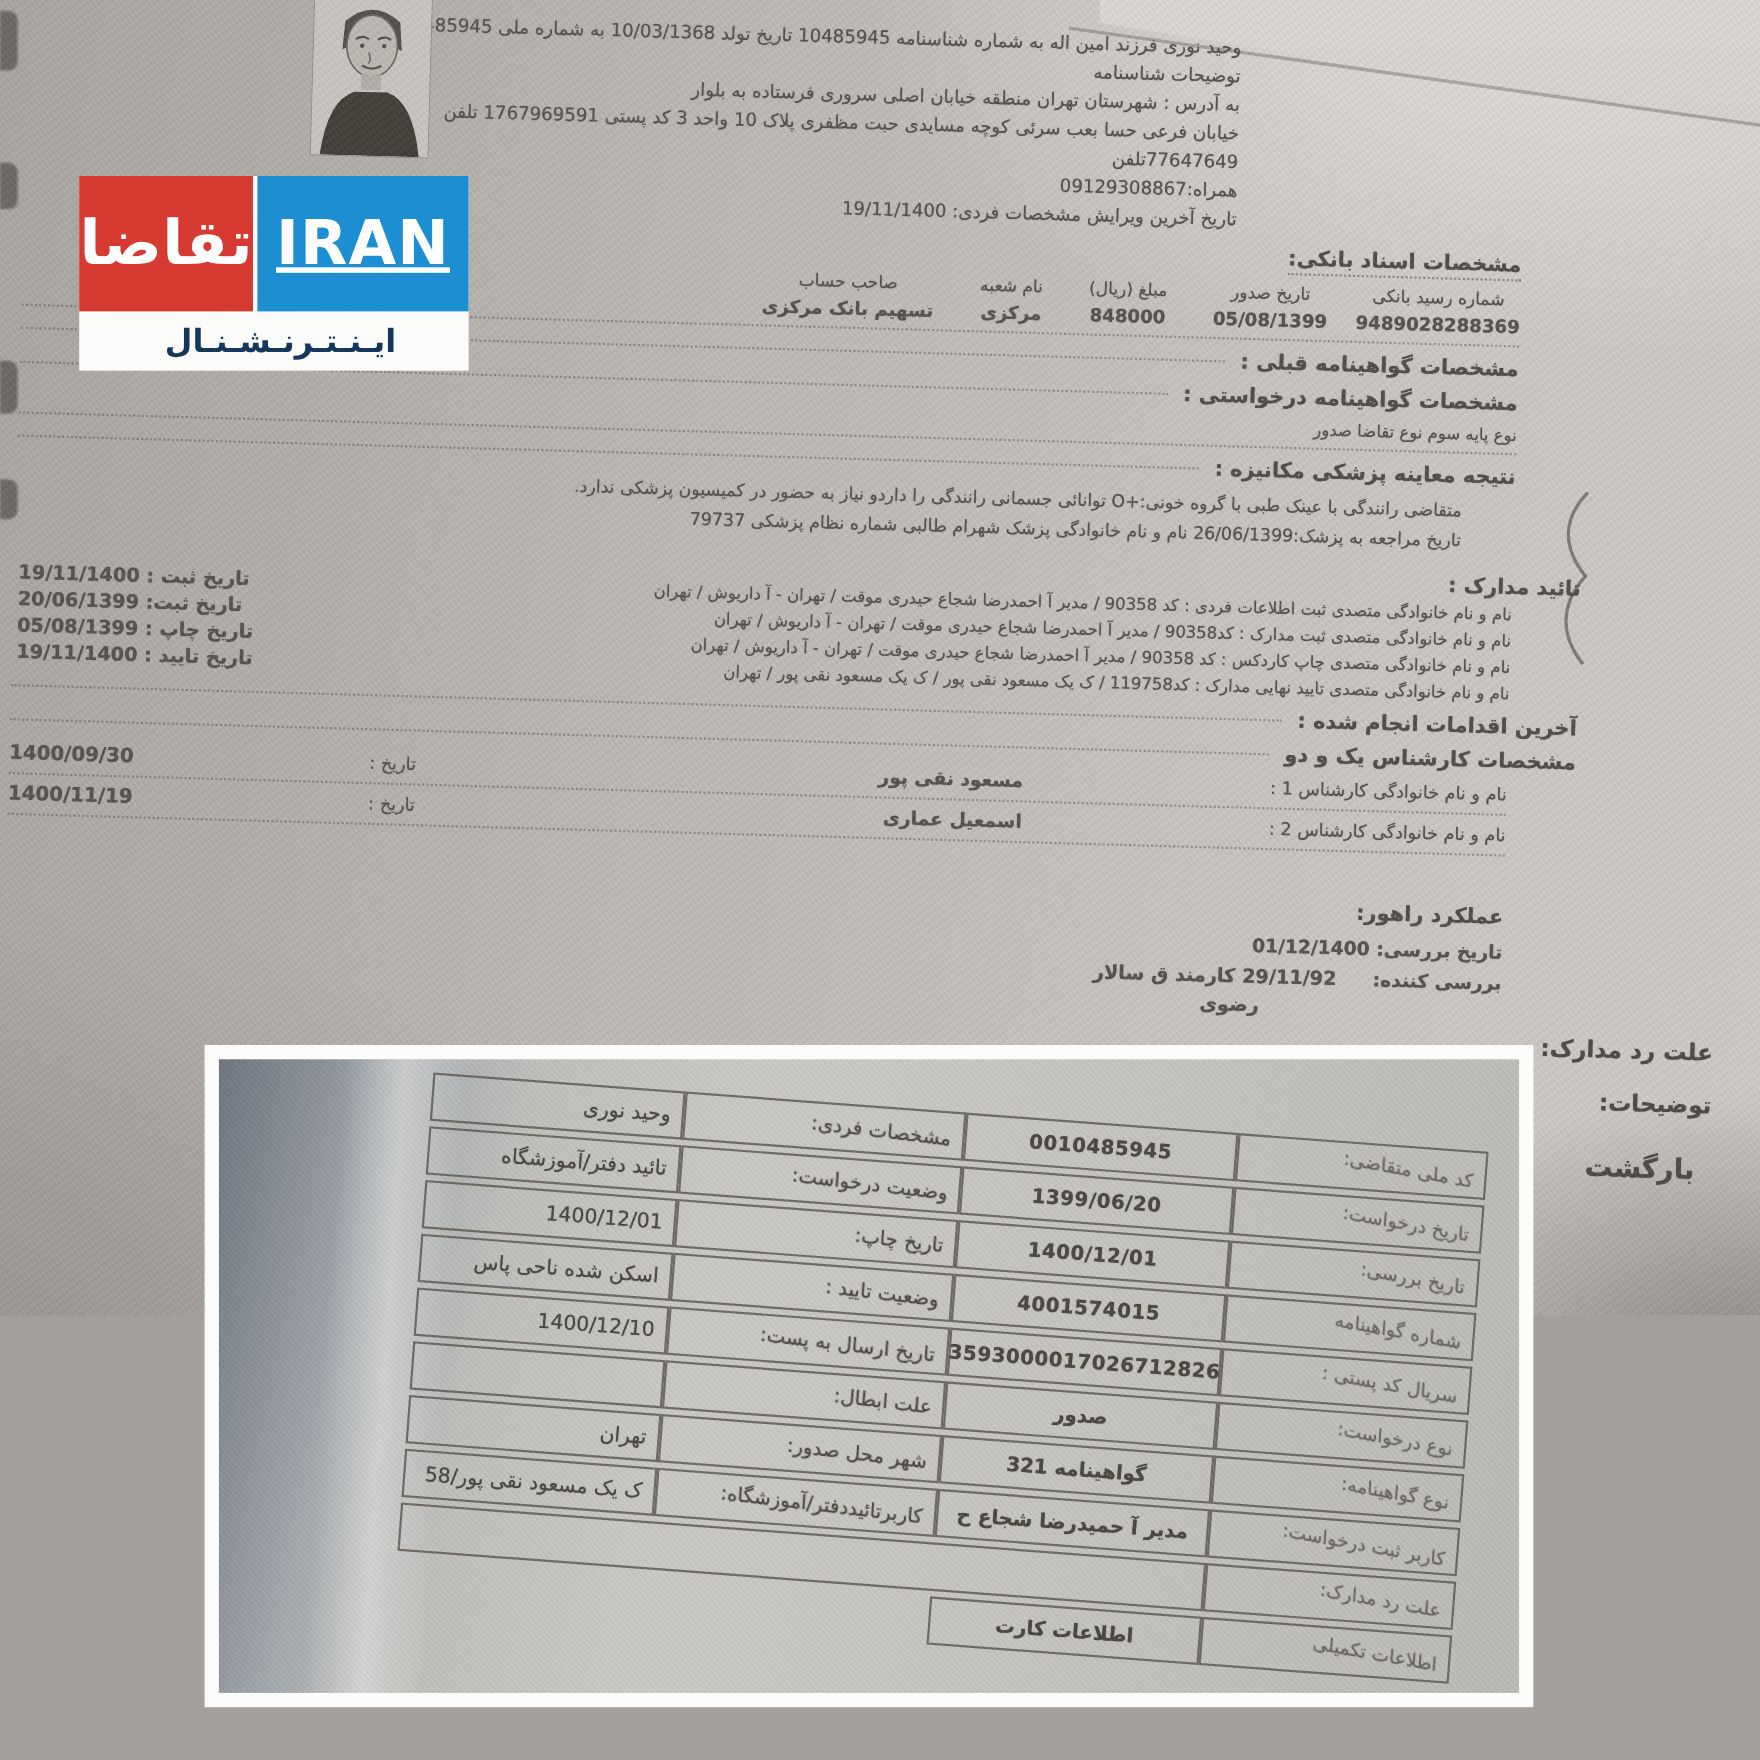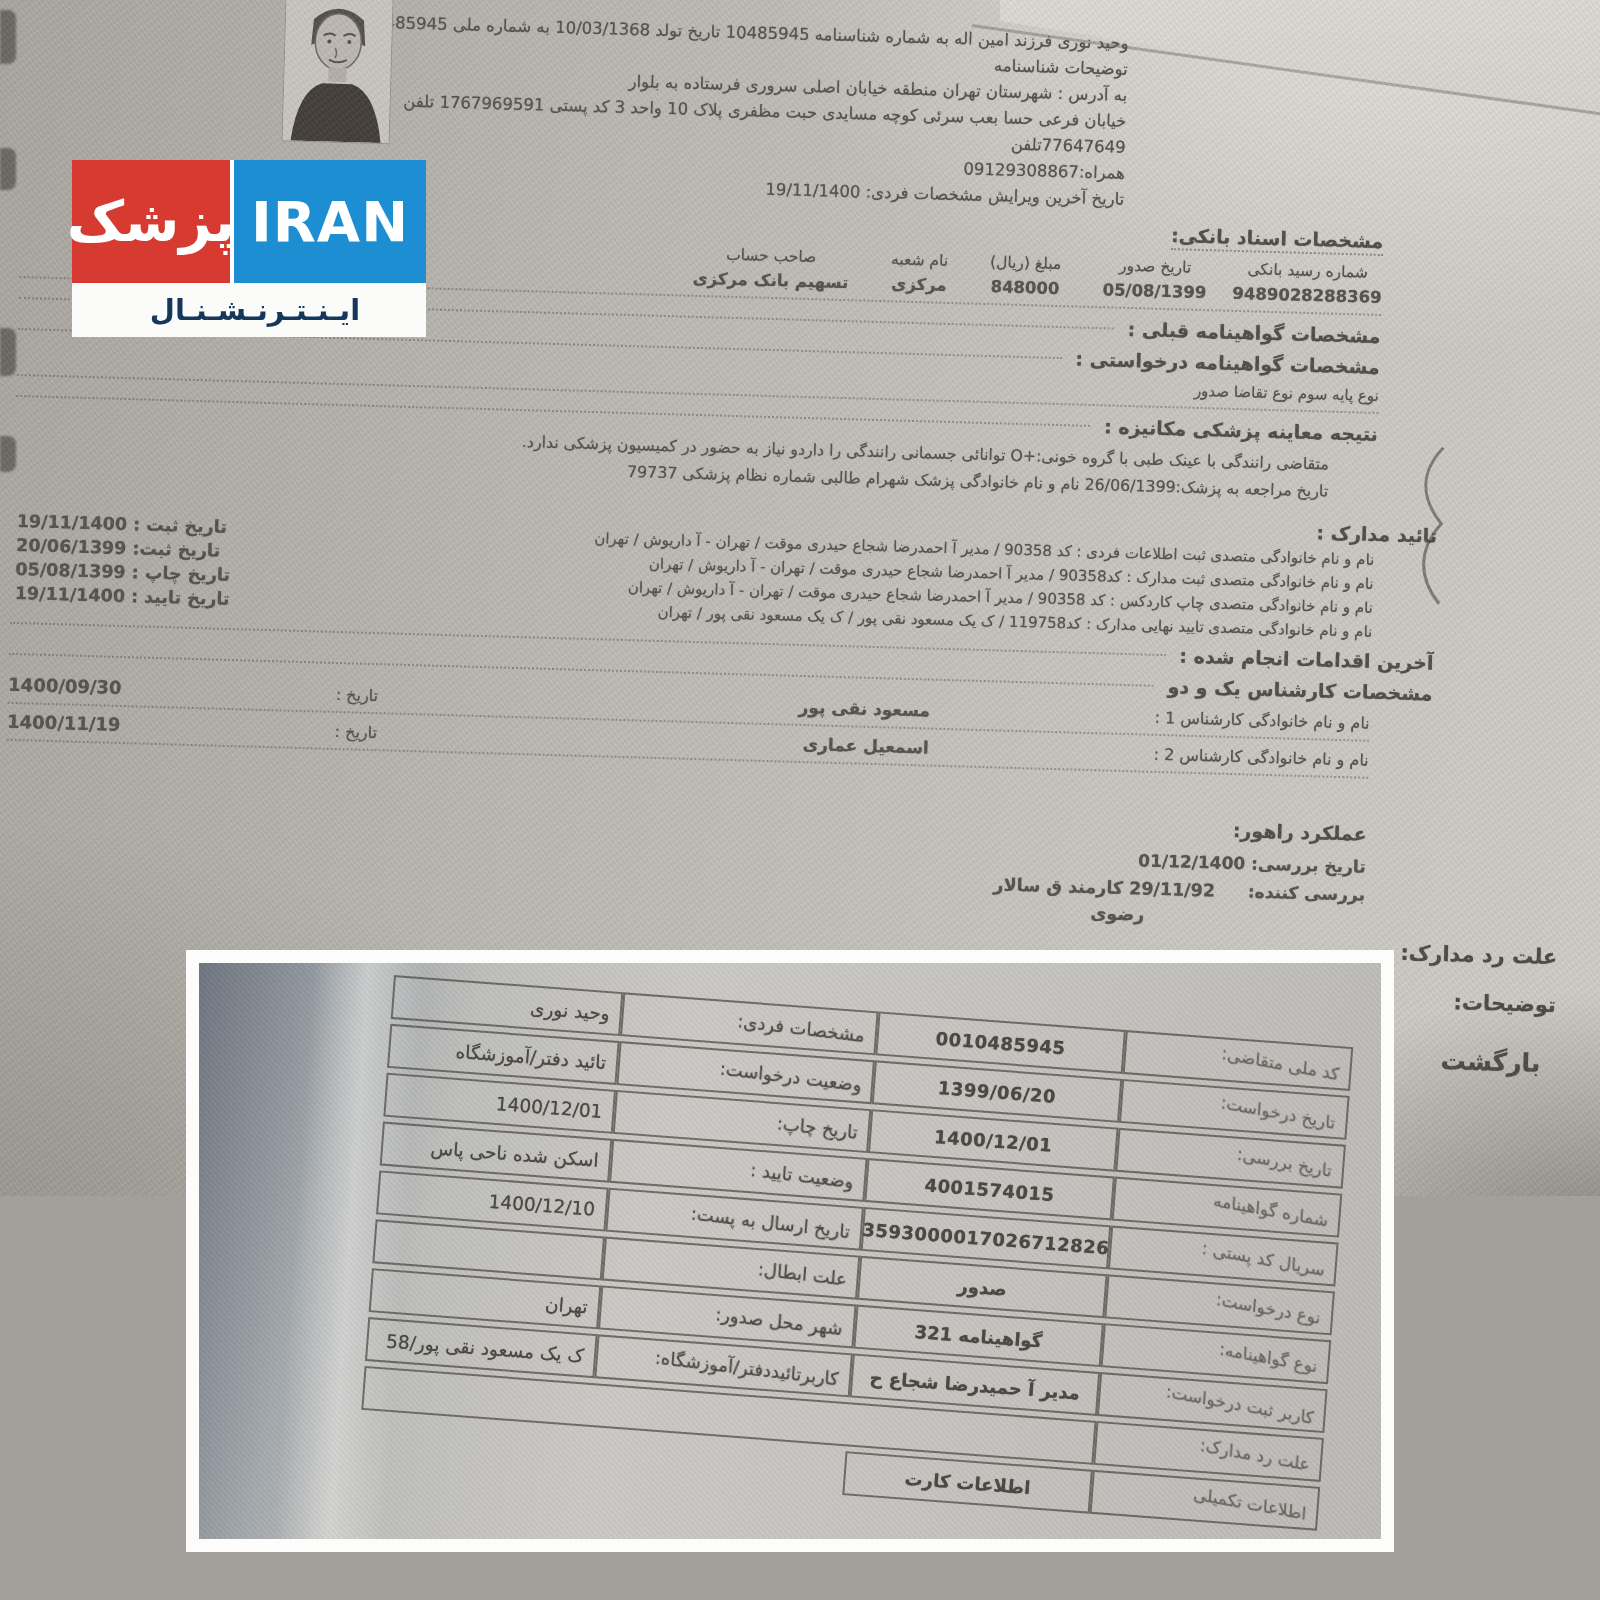--- a/index.html
+++ b/index.html
@@ -92,21 +92,21 @@
   .mv{font-size:18.5px;}
   .span3{grid-column:span 3;}
   .noborder{border:none;}
 
   
   .logo{position:absolute;left:72px;top:160px;width:354px;}
   .logo-top{display:flex;gap:4px;background:#ffffff;height:123px;}
   .logo-red{width:158px;background:#d63a31;display:flex;align-items:center;justify-content:center;
     color:#fff;font-weight:700;font-size:56px;}
   .logo-blue{flex:1;background:#1e8ed3;display:flex;align-items:center;justify-content:center;
-    color:#fff;font-weight:700;font-size:56px;letter-spacing:1px;}
+    color:#fff;font-weight:700;font-size:56px;letter-spacing:1px;text-decoration:underline;}
   .logo-strip{height:54px;background:#fbfbfa;display:flex;align-items:center;justify-content:center;
     color:#16375c;font-weight:700;font-size:29px;letter-spacing:2px;padding-left:12px;}
 </style>
 </head>
 <body>
 
 <div class="stage">
 
   <div class="photo-main">
     <div class="paper-corner"></div>
@@ -365,19 +365,19 @@
           <div class="icell ml noborder"></div>
           <div class="icell mv noborder"></div>
         </div>
 
       </div>
     </div>
   </div>
 
   <div class="logo">
     <div class="logo-top">
-      <div class="logo-red">پزشک</div>
+      <div class="logo-red">تقاضا</div>
       <div class="logo-blue">IRAN</div>
     </div>
     <div class="logo-strip">ایـنـتـرنـشـنـال</div>
   </div>
 
 </div>
 
 </body></html>

